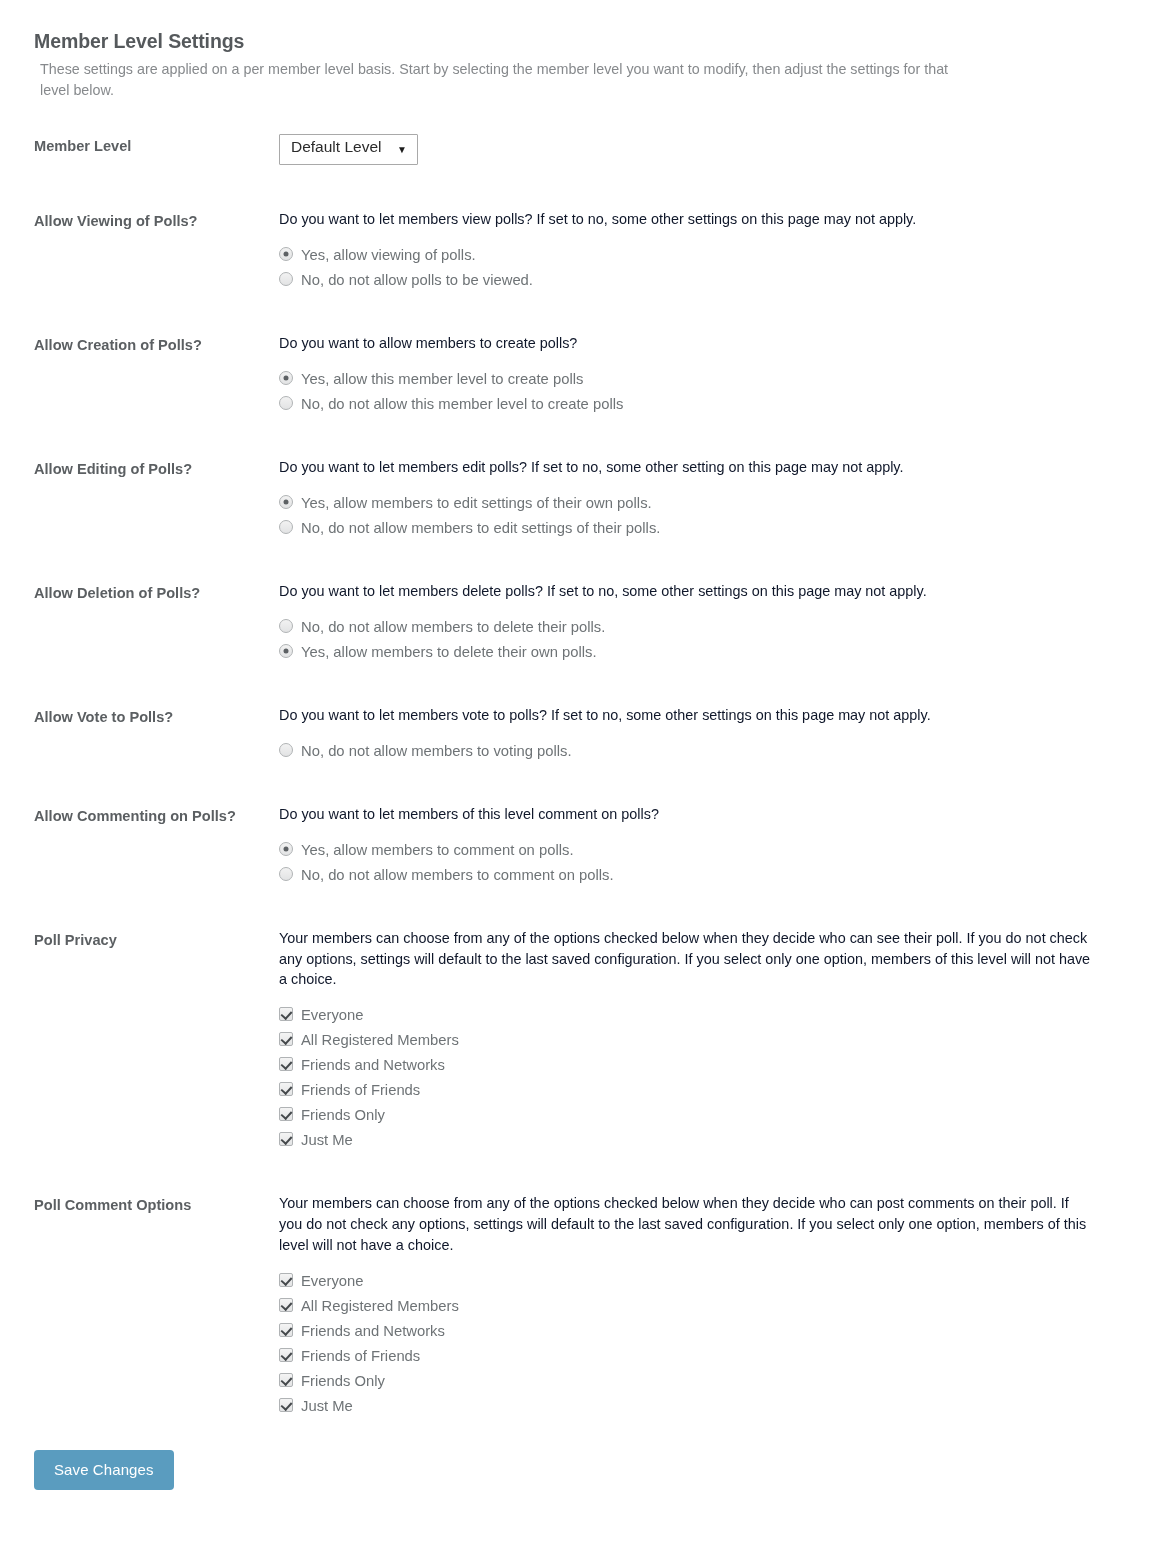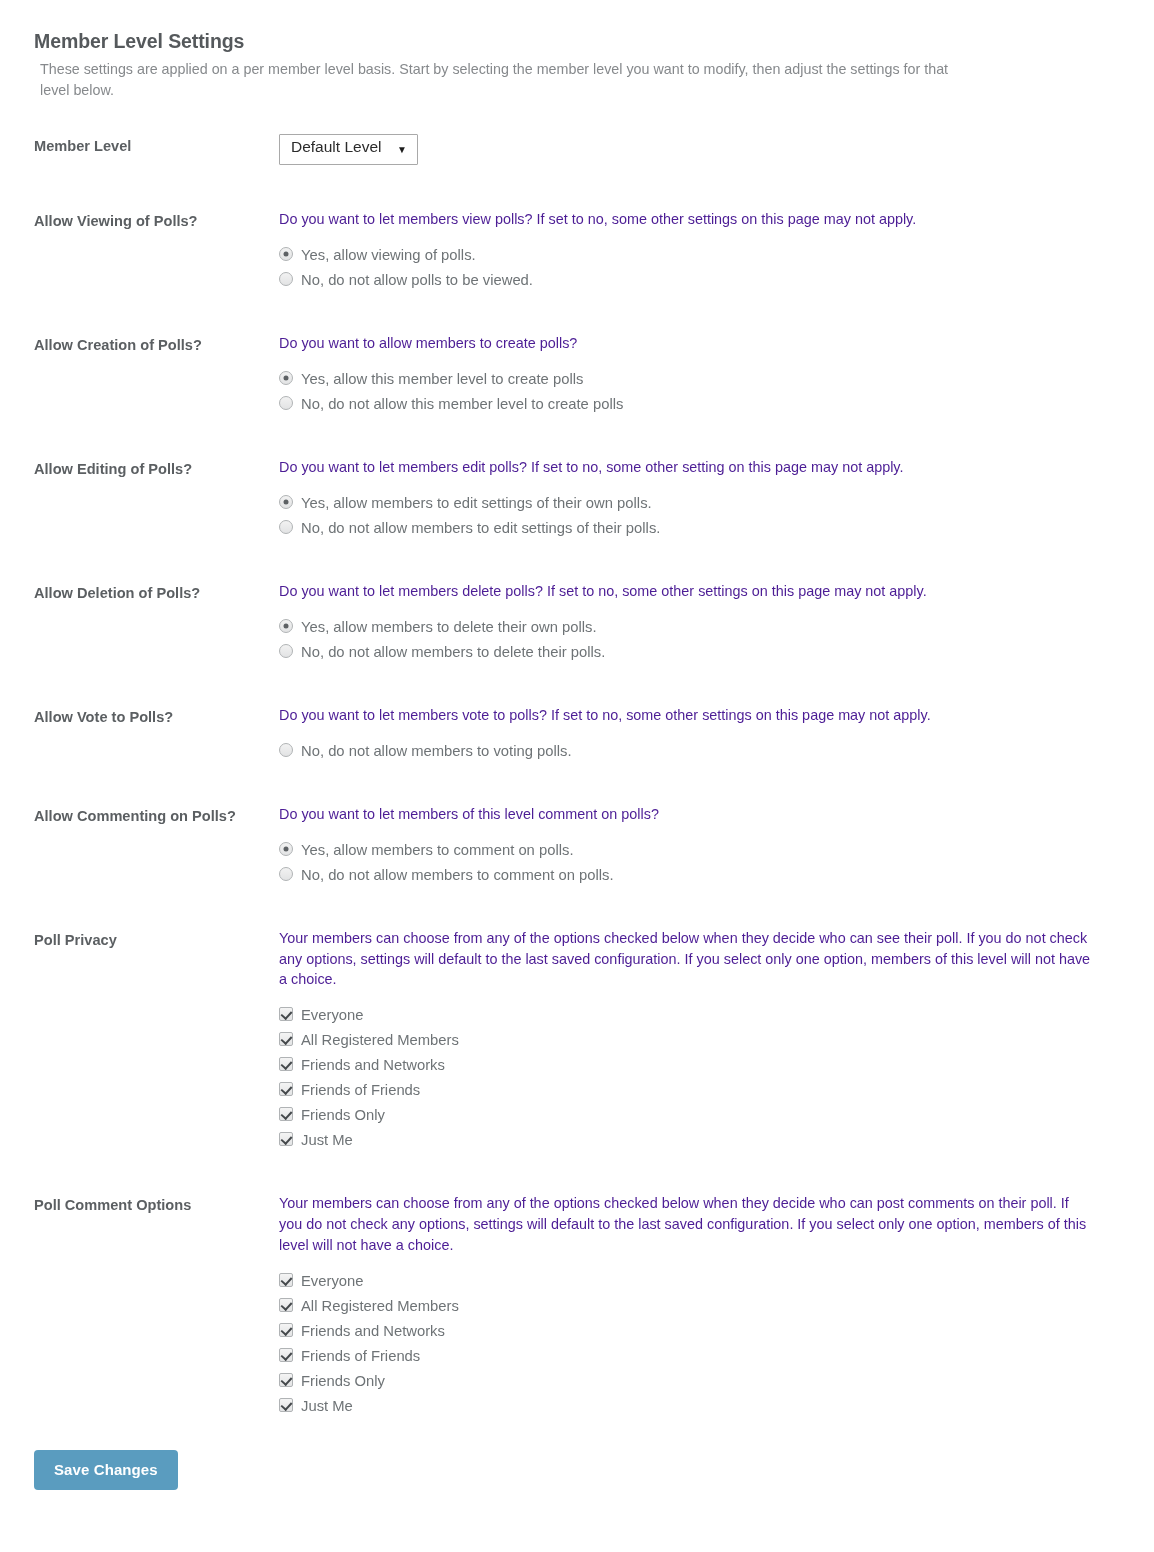--- a/index.html
+++ b/index.html
@@ -56,21 +56,21 @@
     line-height: 1.32;
     padding-top: 3px;
   }
   .row-field {
     flex: 1 1 auto;
     min-width: 0;
   }
 
   .field-desc {
     font-size: 14.4px;
-    color: #4c1d95;
+    color: #0f172a;
     line-height: 1.45;
     margin: 0 0 0 0;
     max-width: 812px;
   }
   .field-desc.wide { max-width: 815px; }
 
   
   .select-wrap {
     position: relative;
     display: inline-block;
@@ -178,21 +178,21 @@
     margin: 27px 0 0 0;
     padding-bottom: 36px;
   }
   .btn-save {
     background: #5a9cbf;
     border: none;
     border-radius: 4px;
     color: #ffffff;
     font-family: "Liberation Sans", sans-serif;
     font-size: 15px;
-    font-weight: bold;
+    font-weight: normal;
     padding: 12px 20px 13px 20px;
     cursor: pointer;
     line-height: 1;
     letter-spacing: 0.1px;
   }
 </style>
 </head>
 <body>
 
 <div class="page">
@@ -264,26 +264,26 @@
               </li>
             </ul>
           </div>
         </div>
         <div class="form-row sec-gap">
           <div class="row-label">Allow Deletion of Polls?</div>
           <div class="row-field">
             <p class="field-desc">Do you want to let members delete polls? If set to no, some other settings on this page may not apply.</p>
             <ul class="option-list">
               <li class="option-item">
+                <span class="radio-box"></span>
+                <span class="option-label">No, do not allow members to delete their polls.</span>
+              </li>
+              <li class="option-item">
                 <span class="radio-box checked"></span>
                 <span class="option-label">Yes, allow members to delete their own polls.</span>
-              </li>
-              <li class="option-item">
-                <span class="radio-box"></span>
-                <span class="option-label">No, do not allow members to delete their polls.</span>
               </li>
             </ul>
           </div>
         </div>
         <div class="form-row sec-gap">
           <div class="row-label">Allow Vote to Polls?</div>
           <div class="row-field">
             <p class="field-desc">Do you want to let members vote to polls? If set to no, some other settings on this page may not apply.</p>
             <ul class="option-list">
               <li class="option-item">

